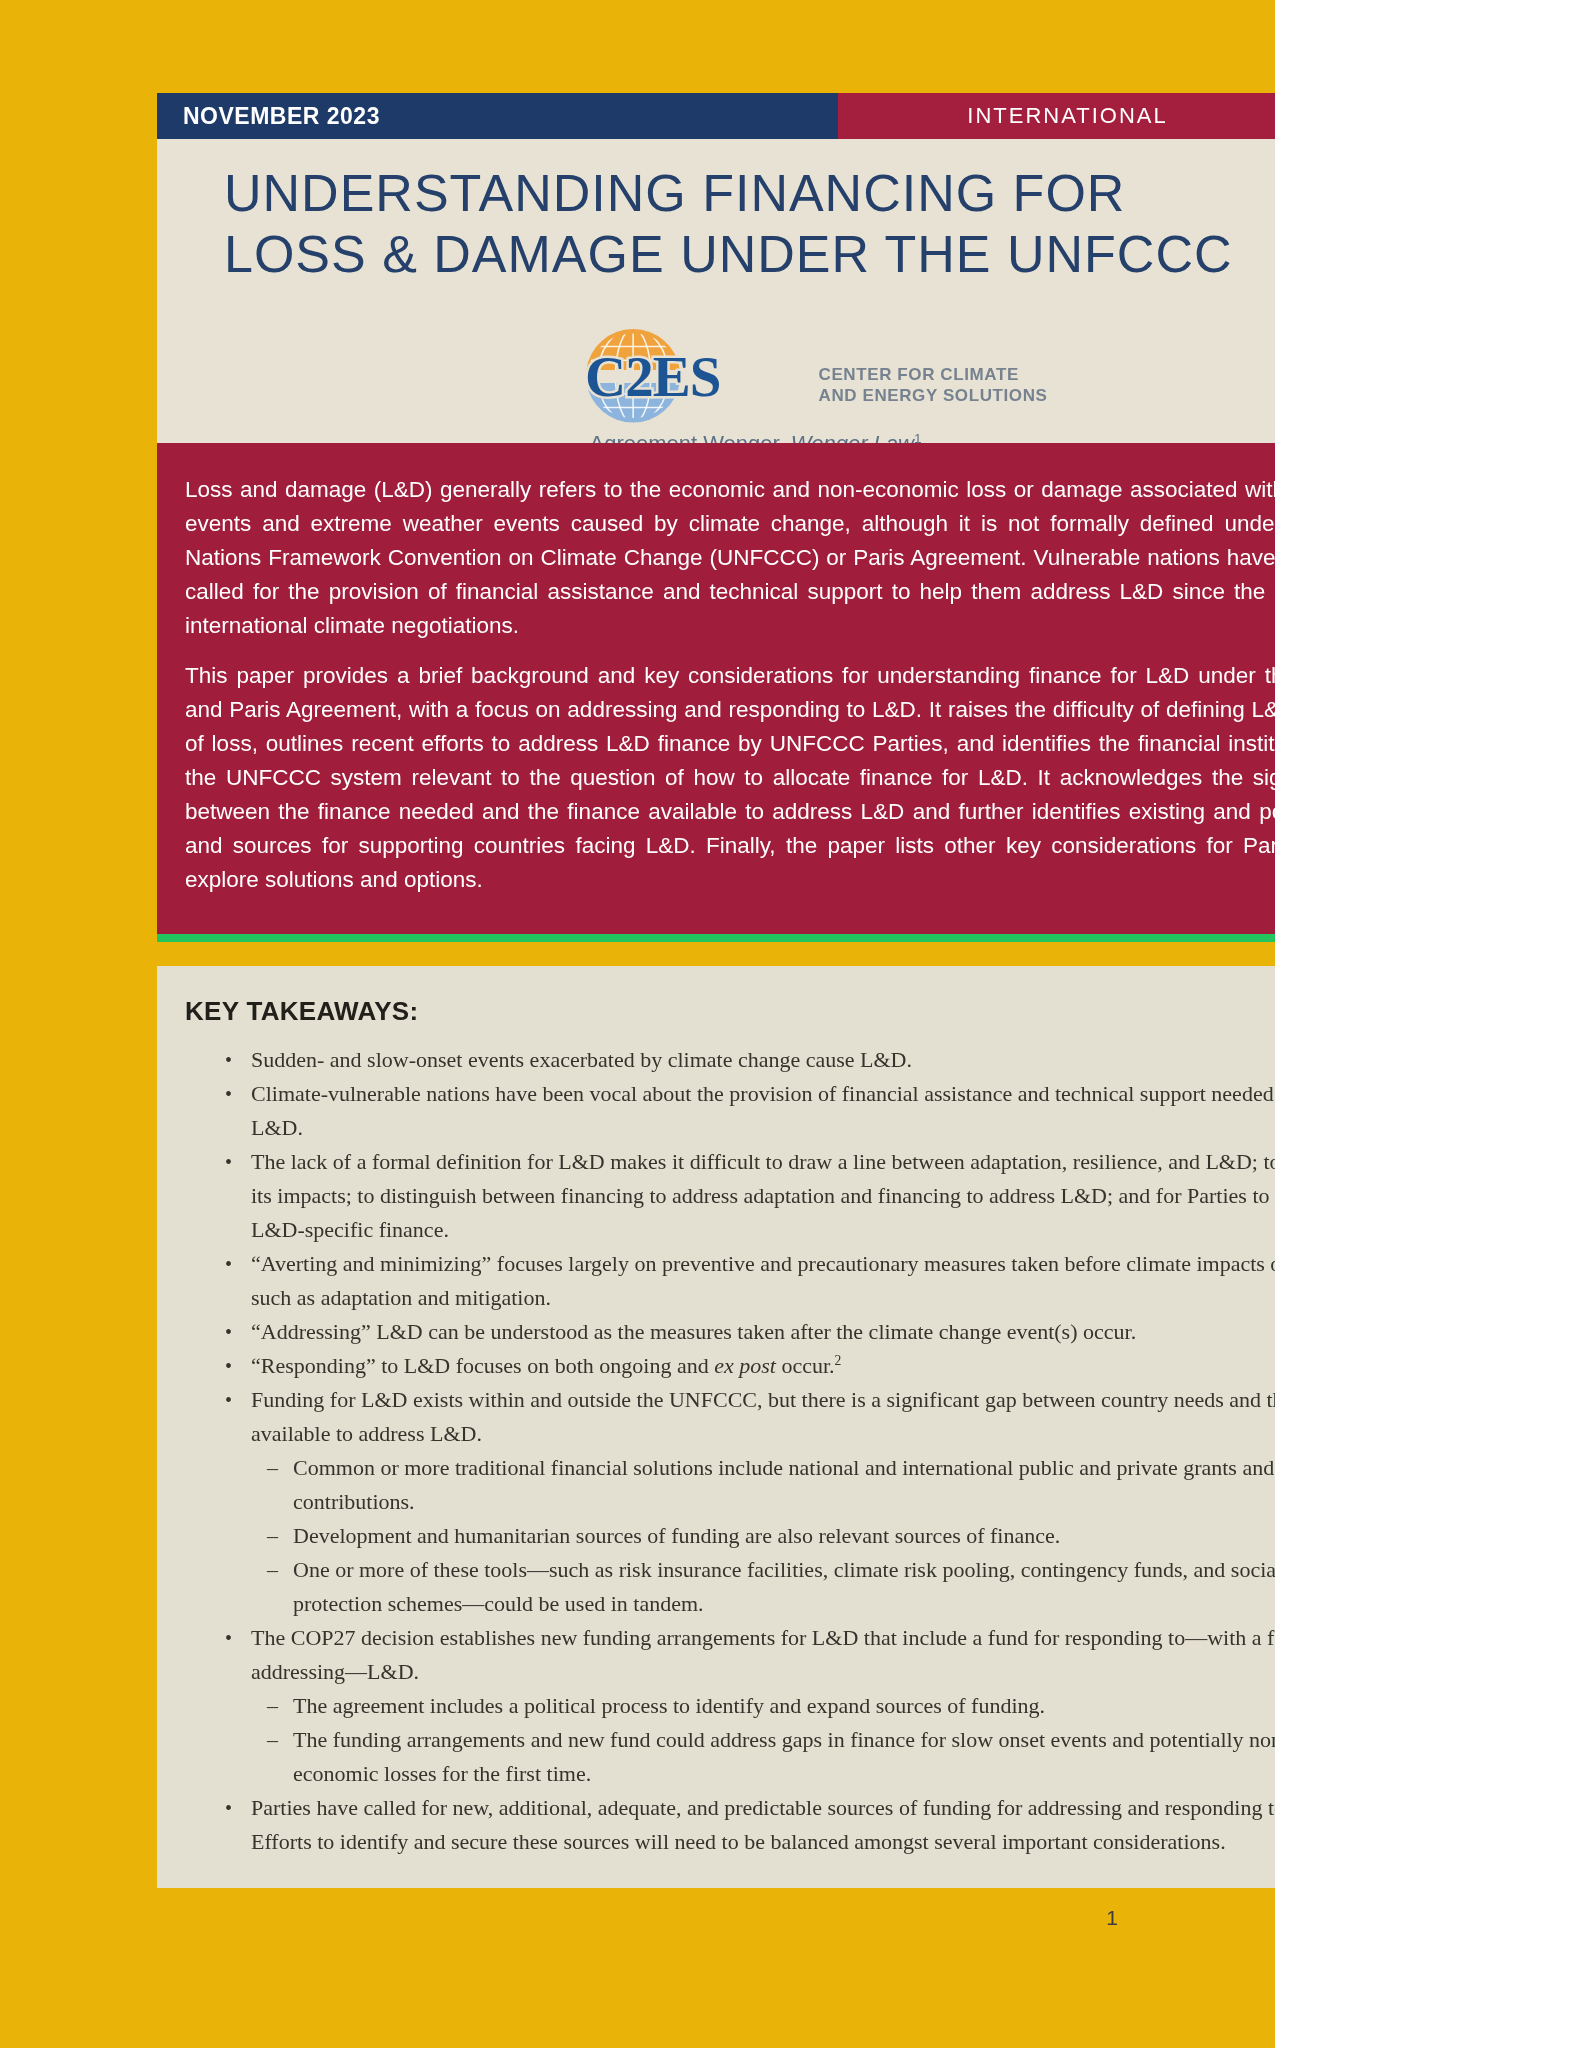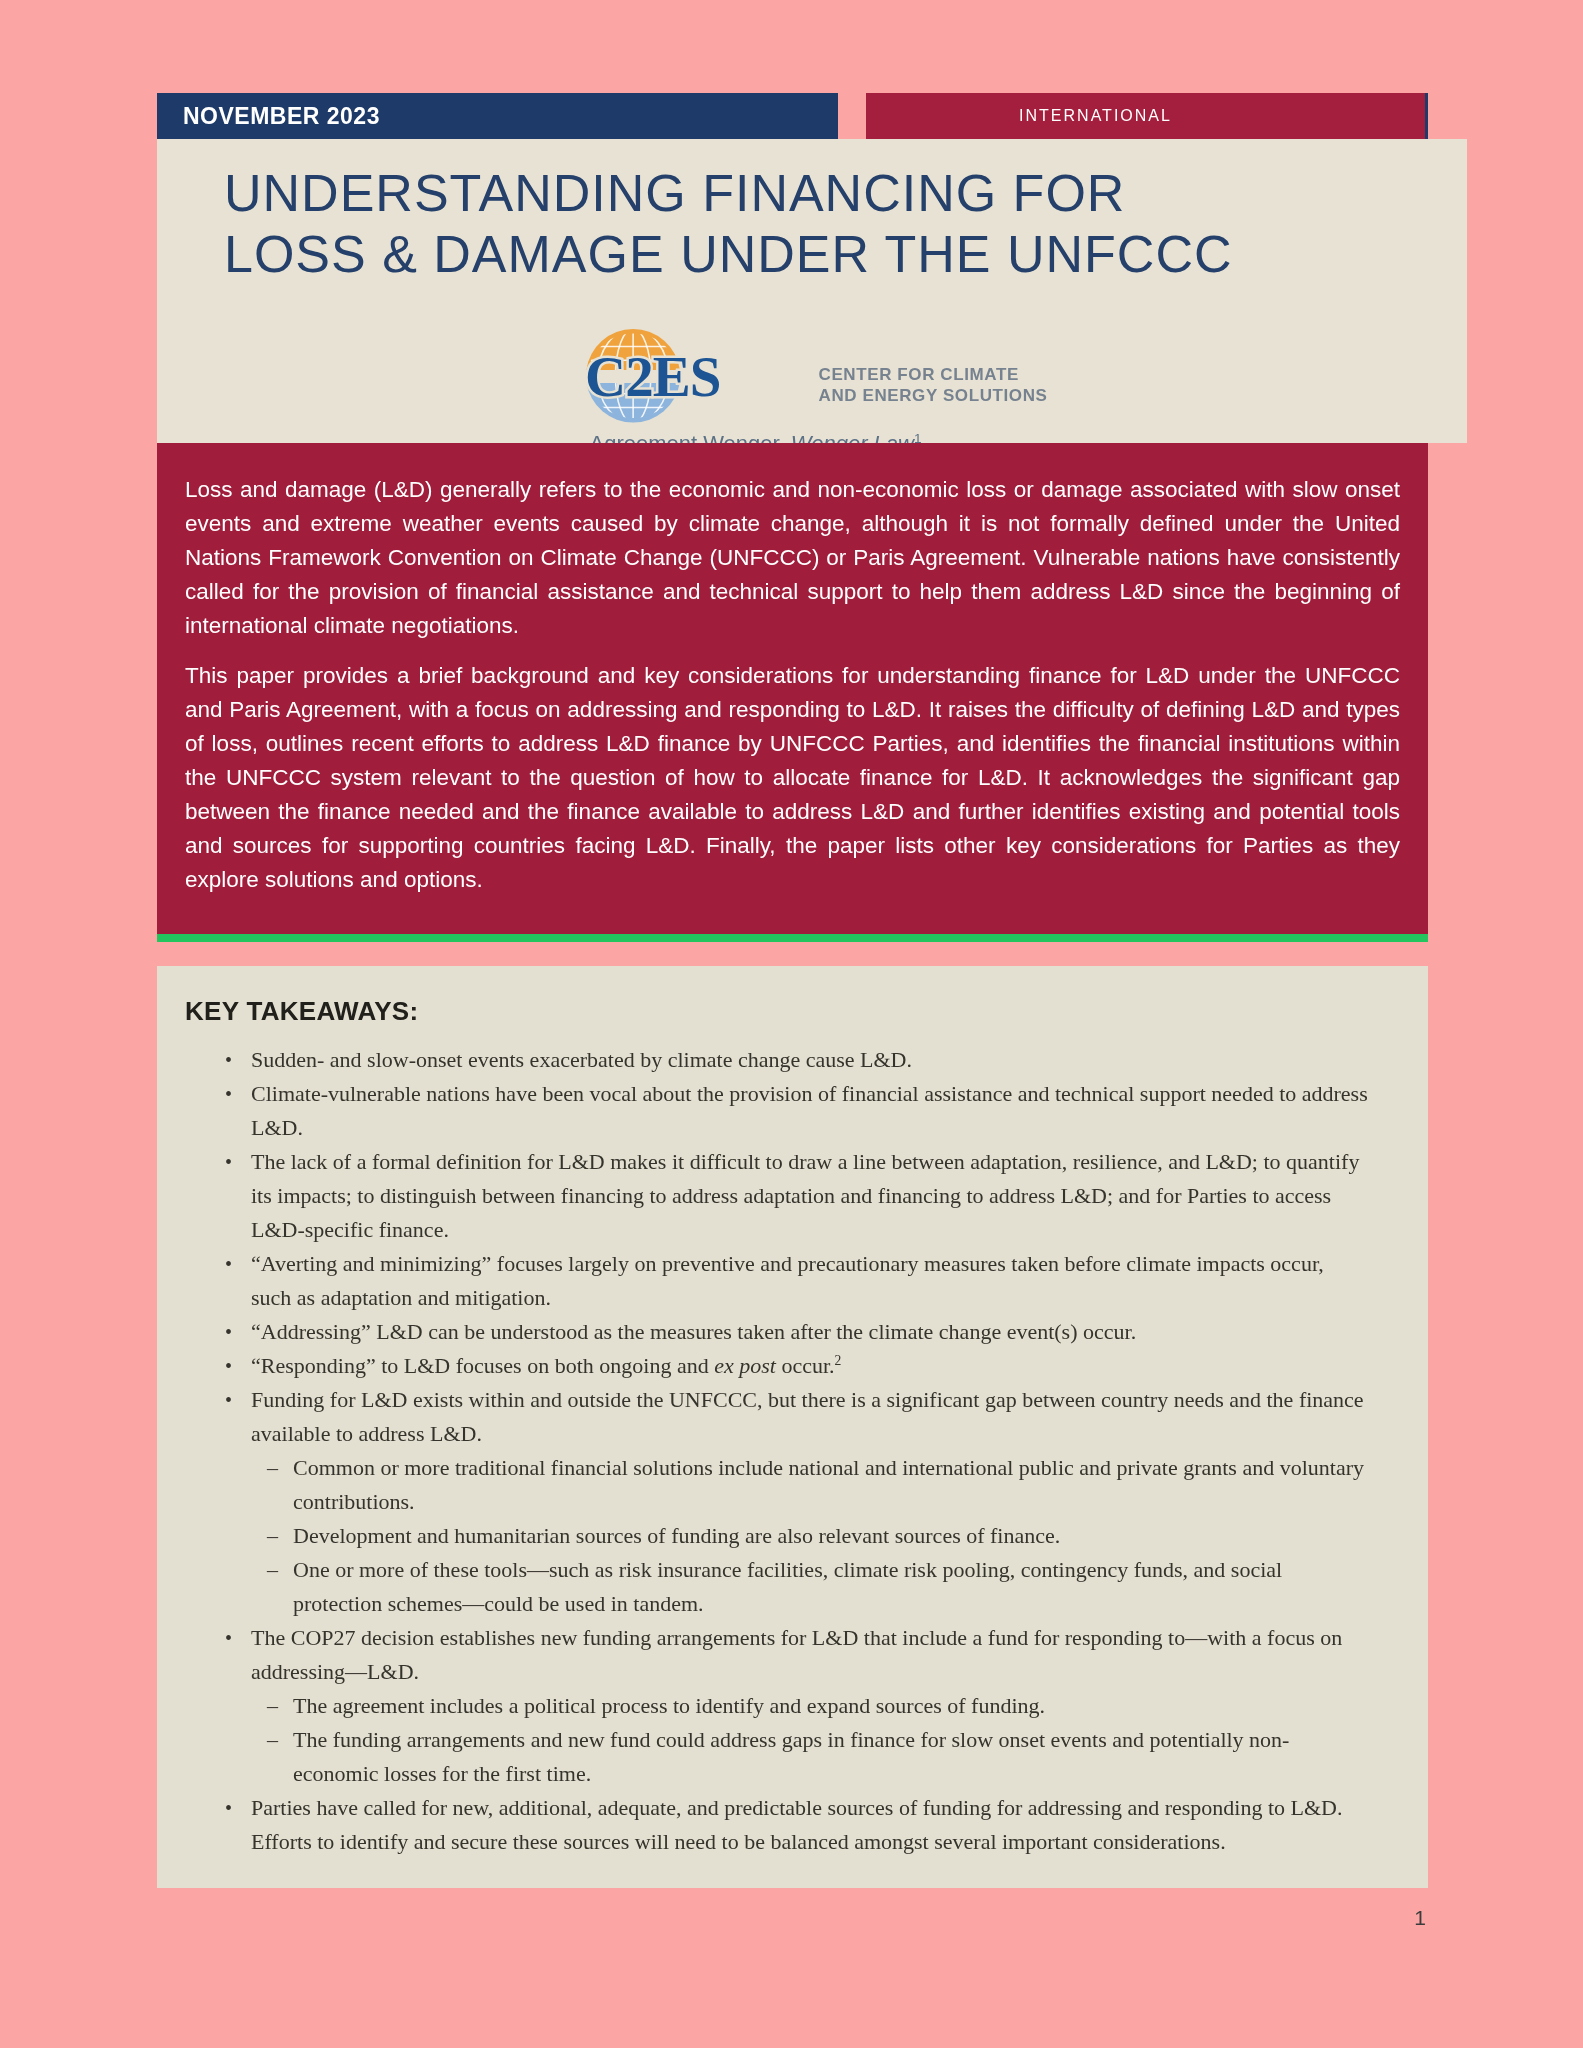--- a/index.html
+++ b/index.html
@@ -1,29 +1,29 @@
 <!DOCTYPE html>
 <html><head>
 <meta charset="utf-8">
 <style>
   html,body { margin:0; padding:0; background:#ffffff; }
   .page {
-    position:relative; width:1583px; height:2048px; background:#fca5a5;
+    position:relative; width:1275px; height:2048px; background:#eab308;
     font-family:"Liberation Sans", sans-serif; overflow:hidden;
   }
 
   
   .topbar { position:absolute; left:157px; top:93px; width:1271px; height:46px; display:flex; }
   .topbar-date {
     width:681px; background:#1d3a68; color:#fff; display:flex; align-items:center;
     padding-left:26px; box-sizing:border-box; font-size:23px; font-weight:bold; letter-spacing:0.5px;
   }
   .topbar-category {
     width:559px; background:#a41e3d; color:#fff; display:flex; align-items:center; justify-content:center;
-    font-size:16px; letter-spacing:2px; padding-right:100px; box-sizing:border-box;margin-left:28px;
+    font-size:22px; letter-spacing:2px; padding-right:100px; box-sizing:border-box;
   }
   .topbar-endcap { flex:1; background:#1d3a68; }
 
   
   .hero { position:absolute; left:157px; top:139px; width:1271px; height:304px; background:#e7e2d3;padding-left:39px; }
   .hero h1 {
     margin:0; padding:24px 20px 0 28px;
     font-size:52px; line-height:61px; font-weight:400; letter-spacing:1px; color:#24406b;
   }
   .hero-bottom {

